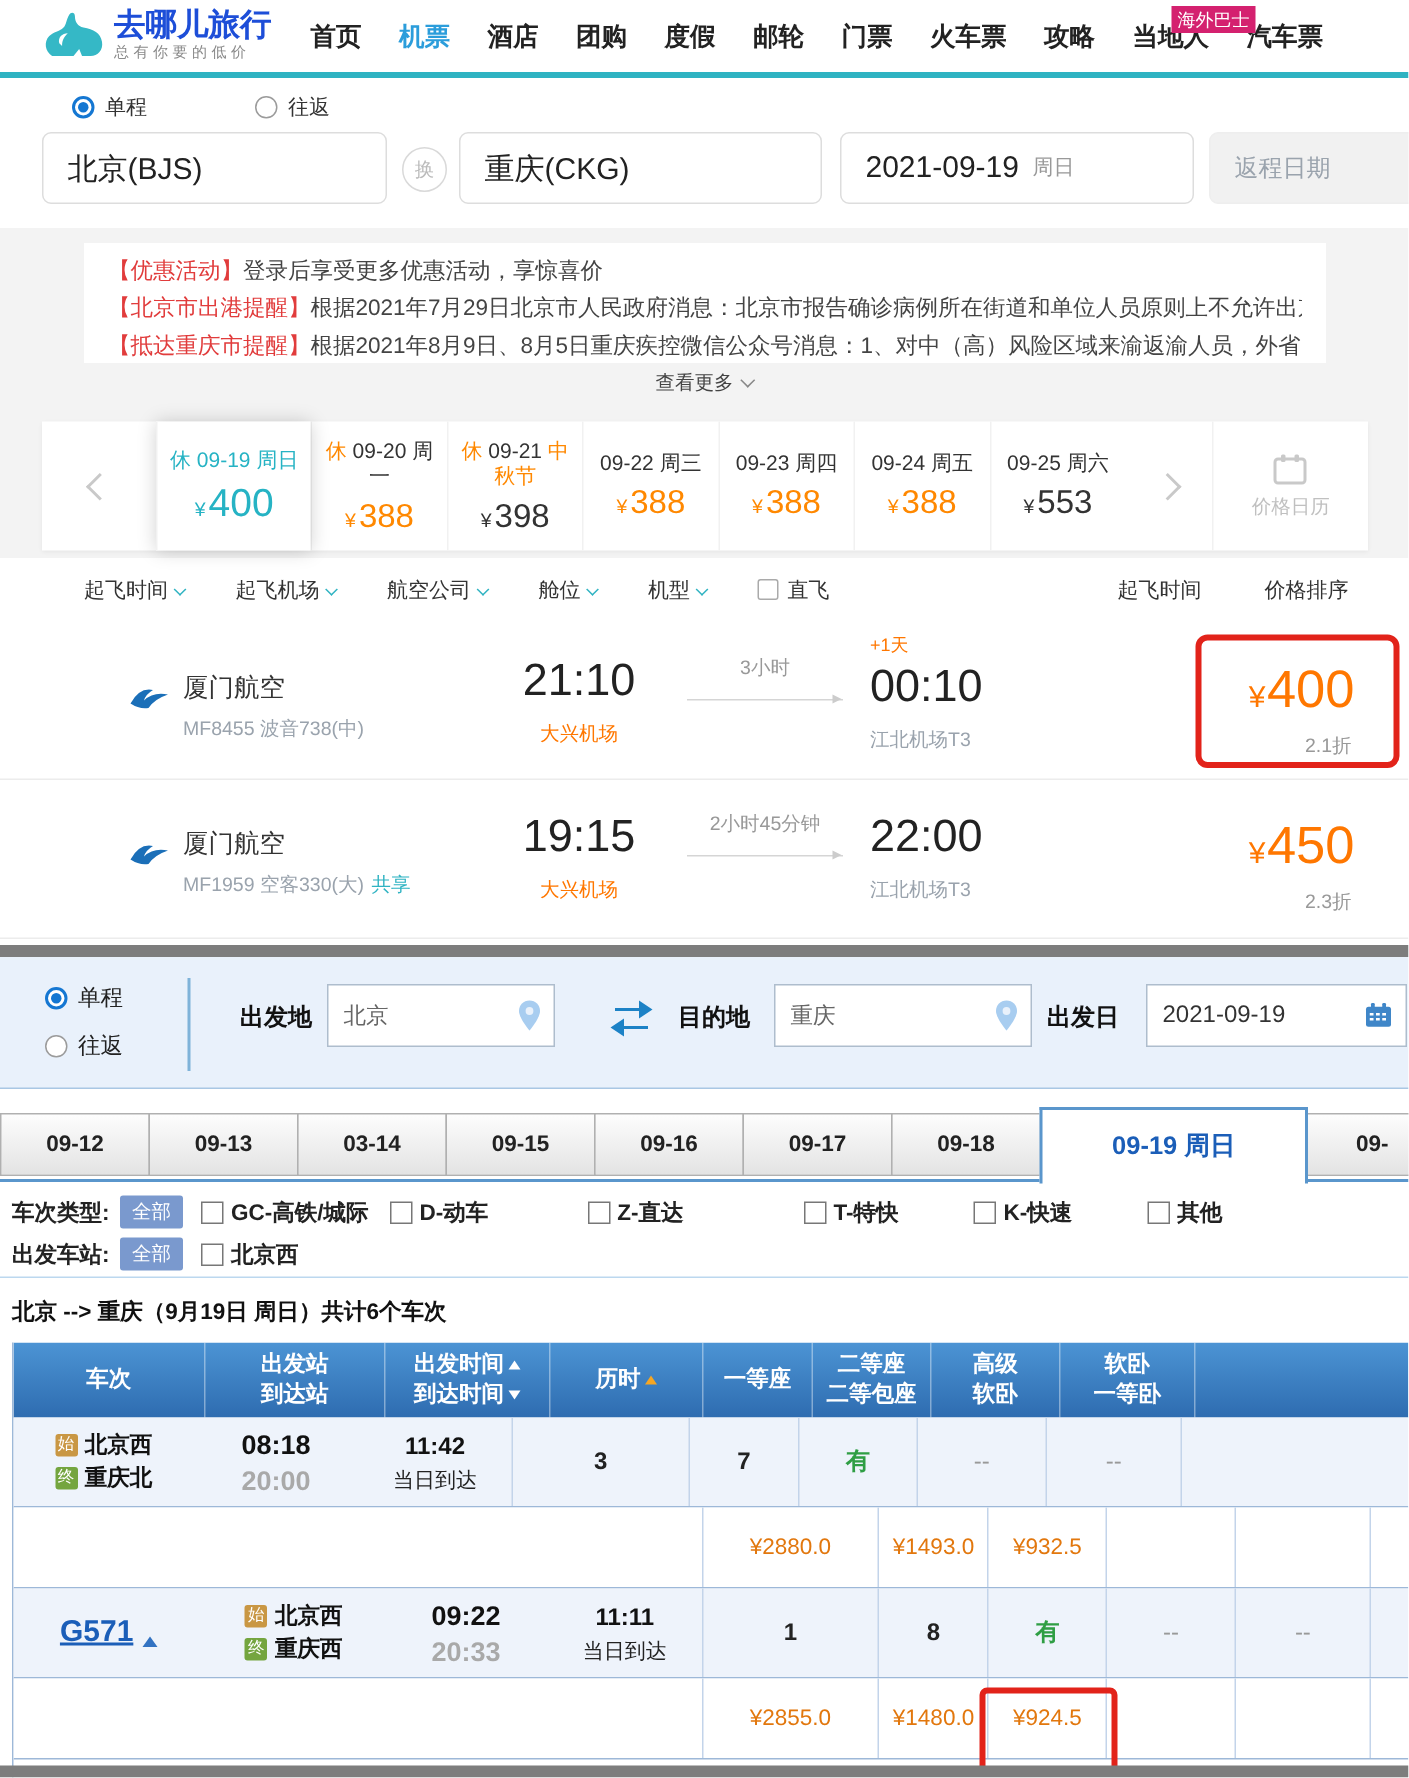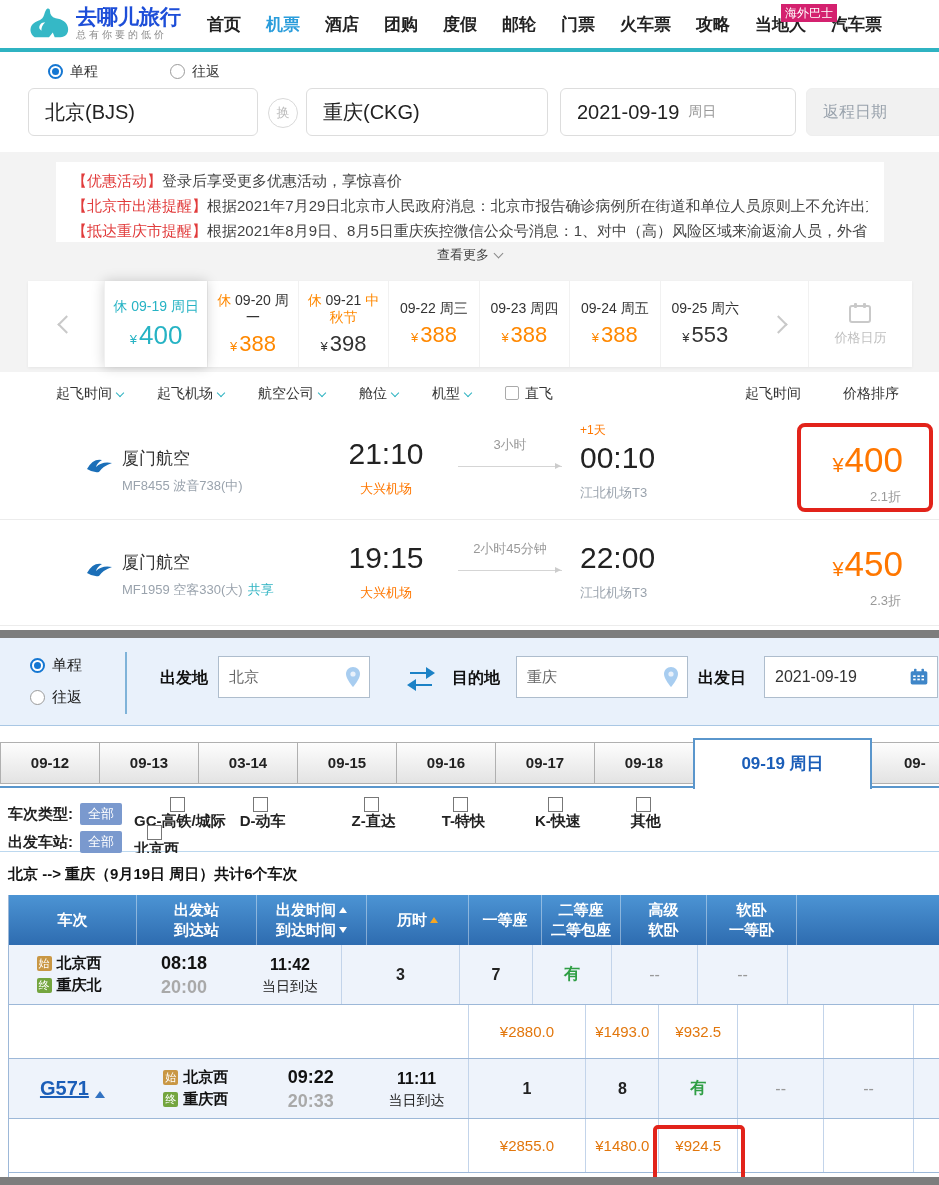--- a/index.html
+++ b/index.html
@@ -113,21 +113,21 @@
   .ttabs-line { position:absolute; top:786px; left:0; right:0; height:2px; background:#5a96cc; }
   .ttab { position:absolute; top:5px; height:42px; line-height:40px; text-align:center; background:linear-gradient(#fdfdfd,#e3e3e3); border:1px solid #b0b0b0; font-weight:bold; font-size:15px; color:#222; cursor:pointer; }
   .ttab.sel { top:1px; height:51px; line-height:48px; background:#fff; border:2px solid #5a96cc; border-bottom:none; color:#1b5eb8; font-size:17px; z-index:3; }
 
   
   .tfilters { position:absolute; top:790px; left:0; right:0; height:62px; background:#fff; border-bottom:1px solid #bcd8ef; }
   .tf-row { position:absolute; left:8px; display:flex; align-items:center; font-size:15px; font-weight:bold; color:#222; }
   .tf-row.r1 { top:7px; }
   .tf-row.r2 { top:35px; }
   .chip { background:#7a99ce; color:#fff; font-size:13px; font-weight:normal; padding:2px 8px; border-radius:2px; margin:0 12px 0 7px; cursor:pointer; }
-  .tcb { display:inline-flex; align-items:center; cursor:pointer;flex-direction:column; }
+  .tcb { display:inline-flex; align-items:center; cursor:pointer; }
   .tcb .cbx { width:15px; height:15px; border:1px solid #777; background:#fff; margin-right:5px; }
 
   
   .tsummary { position:absolute; top:853px; left:0; right:0; height:42px; display:flex; align-items:center; padding-left:8px; font-size:15px; color:#111; background:#fff; }
   .ts-route { font-weight:bold; }
   .ts-text { margin-left:38px; color:#222; }
   .ts-link { color:#2b7bd4; font-weight:bold; cursor:pointer; }
 
   
   .ttable { position:absolute; top:895px; left:8px; width:931px; height:290px; border-left:1px solid #9db8d8; overflow:hidden; }
@@ -401,21 +401,21 @@
       <span>车次类型:</span>
       <span class="chip">全部</span>
       <span class="tcb" style="margin-right:14px">
           <span class="cbx"></span>
           <span>GC-高铁/城际</span>
         </span>
       <span class="tcb" style="margin-right:66px">
           <span class="cbx"></span>
           <span>D-动车</span>
         </span>
-      <span class="tcb" style="margin-right:46px">
+      <span class="tcb" style="margin-right:80px">
           <span class="cbx"></span>
           <span>Z-直达</span>
         </span>
       <span class="tcb" style="margin-right:50px">
           <span class="cbx"></span>
           <span>T-特快</span>
         </span>
       <span class="tcb" style="margin-right:50px">
           <span class="cbx"></span>
           <span>K-快速</span>

